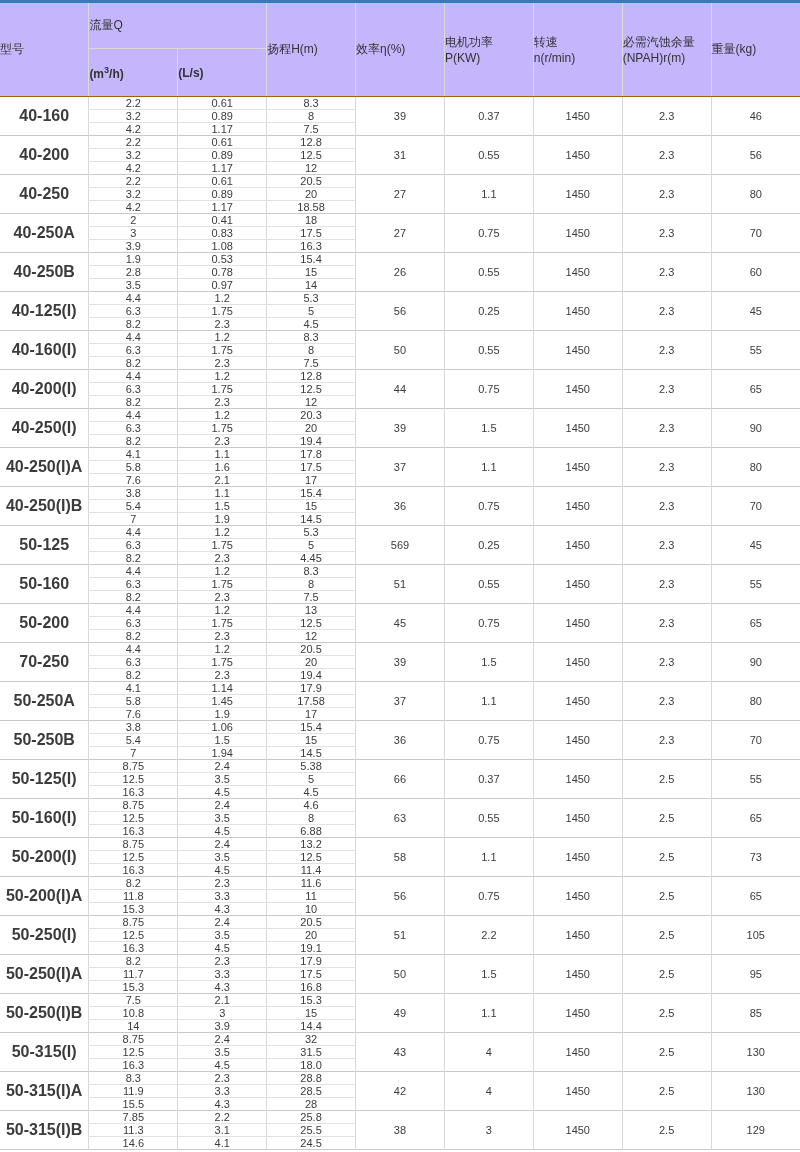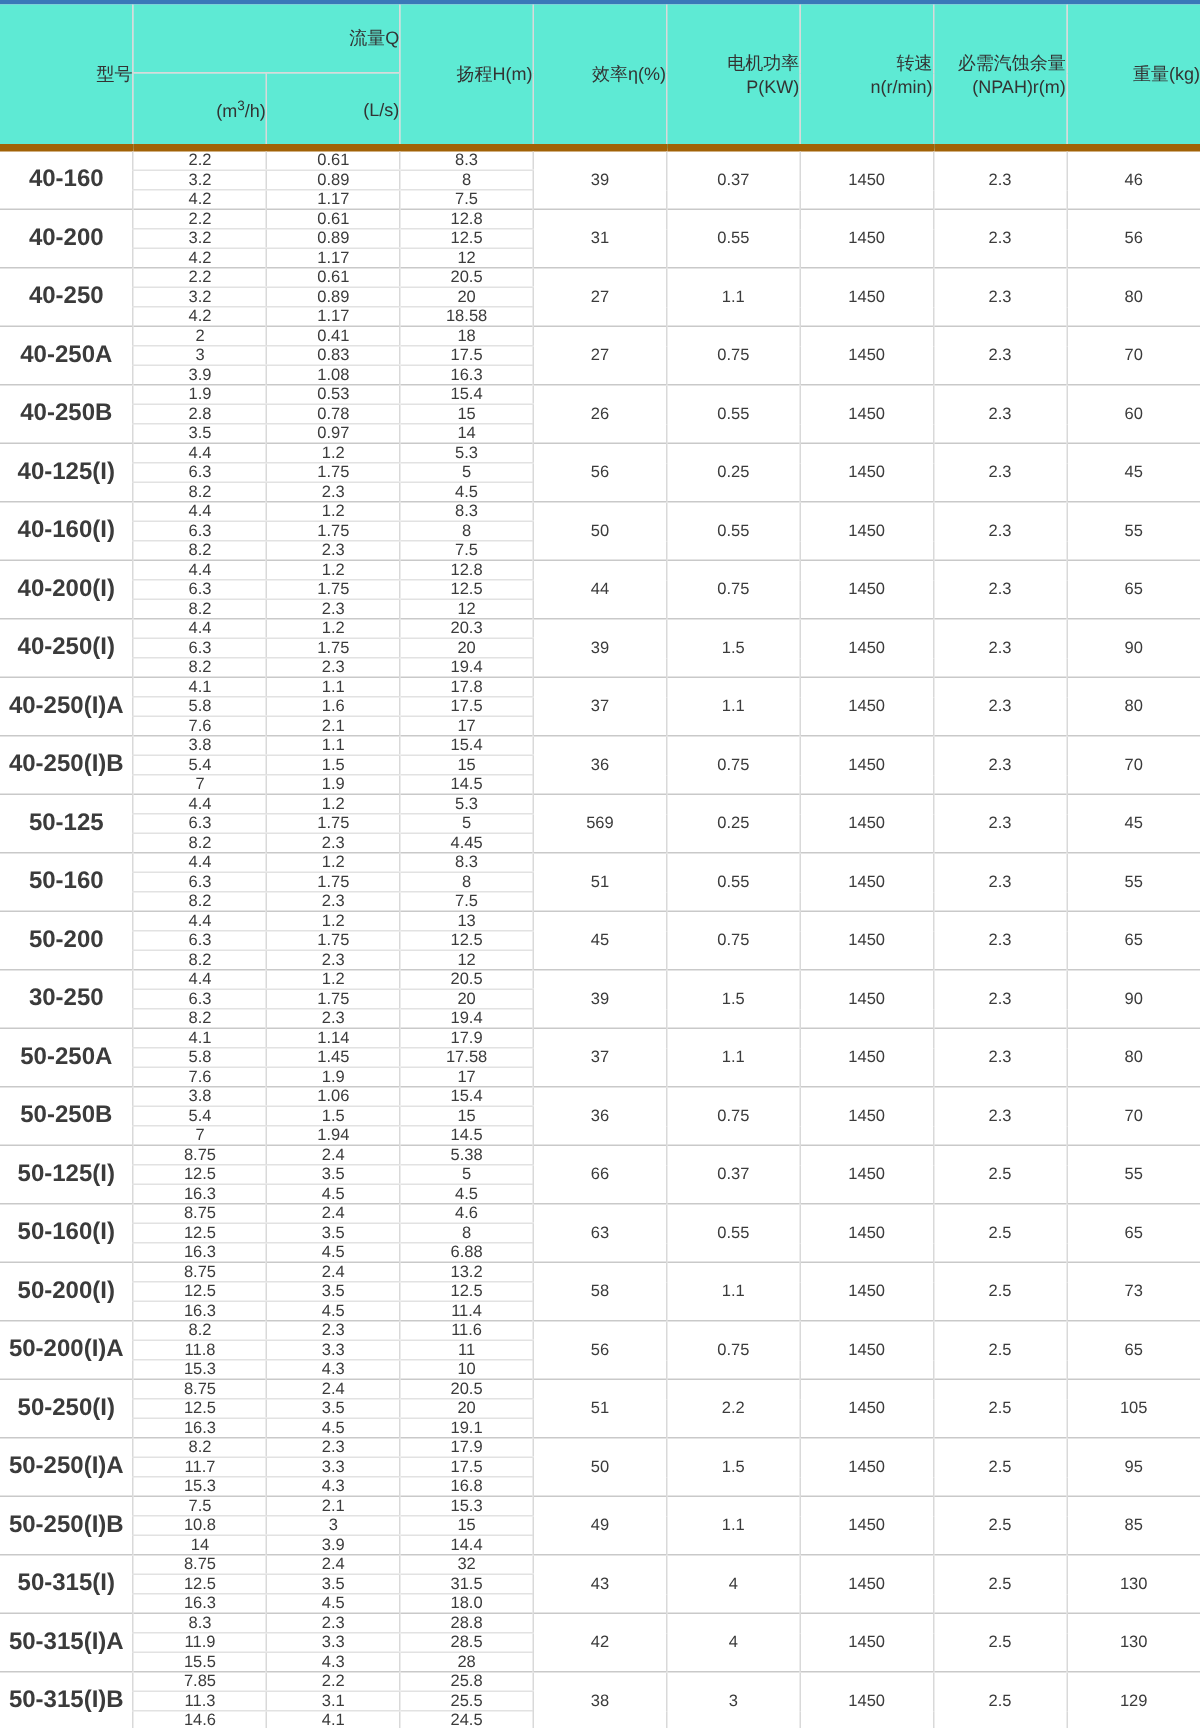--- a/index.html
+++ b/index.html
@@ -12,28 +12,28 @@
     border-collapse: collapse;
     table-layout: fixed;
     border-bottom: 1px solid #c9c9c9;
   }
 
   
   thead th {
     font-weight: normal;
     font-size: 12px;
     color: #333333;
-    text-align: right;
+    text-align: left;
     vertical-align: middle;
     padding: 0;
-    background: #5eead4;
+    background: #c4b5fd;
   }
   thead tr.h1 th { height: 45px; }
-  thead tr.h2 th { height: 47px; }
-  thead th { border-bottom: 5px solid #a16207; }
+  thead tr.h2 th { height: 47px; font-weight: bold; }
+  thead th { border-bottom: 1px solid #a16207; }
   th.flow-group { border-bottom: 1px solid #d9d9d9; }
   th sup { font-size: 9px; }
 
   
   tbody td {
     font-size: 11px;
     color: #3b3b3b;
     text-align: center;
     vertical-align: middle;
     padding: 0;
@@ -384,21 +384,21 @@
         <td class="bl sb">6.3</td>
         <td class="bl sb">1.75</td>
         <td class="bl sb">12.5</td>
       </tr>
       <tr>
         <td class="bl">8.2</td>
         <td class="bl">2.3</td>
         <td class="bl">12</td>
       </tr>
       <tr class="gs">
-        <td rowspan="3" class="model-col">30-250</td>
+        <td rowspan="3" class="model-col">70-250</td>
         <td class="bl sb">4.4</td>
         <td class="bl sb">1.2</td>
         <td class="bl sb">20.5</td>
         <td rowspan="3" class="bl">39</td>
         <td rowspan="3" class="bl">1.5</td>
         <td rowspan="3" class="bl">1450</td>
         <td rowspan="3" class="bl">2.3</td>
         <td rowspan="3" class="bl">90</td>
       </tr>
       <tr>

